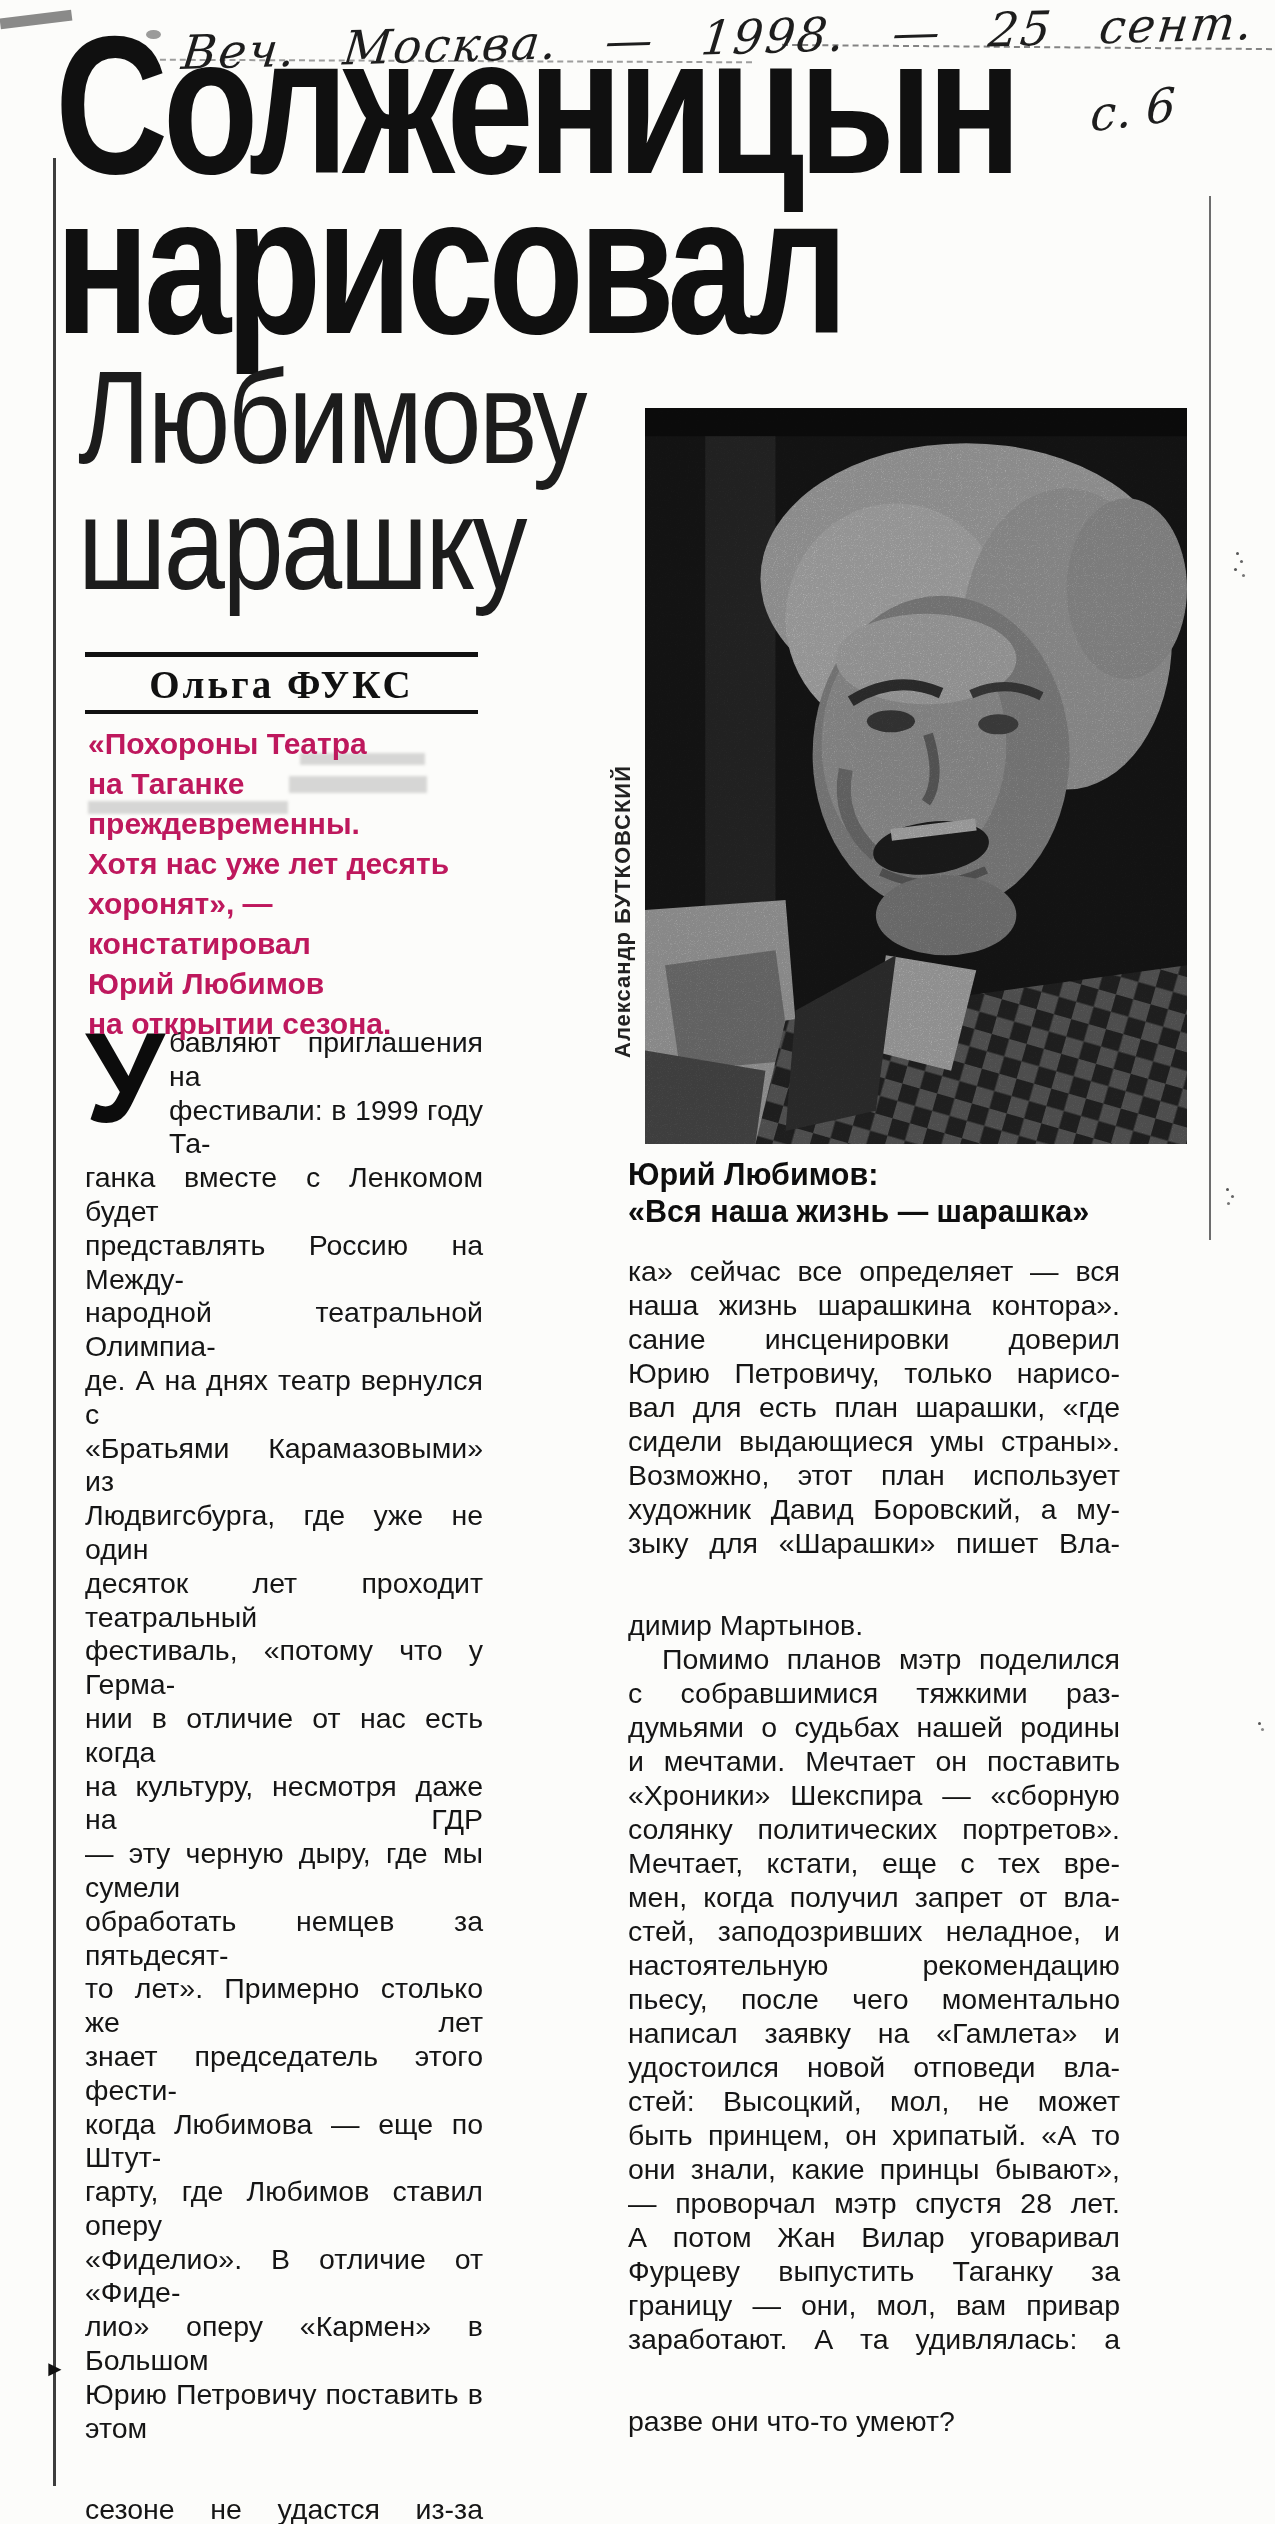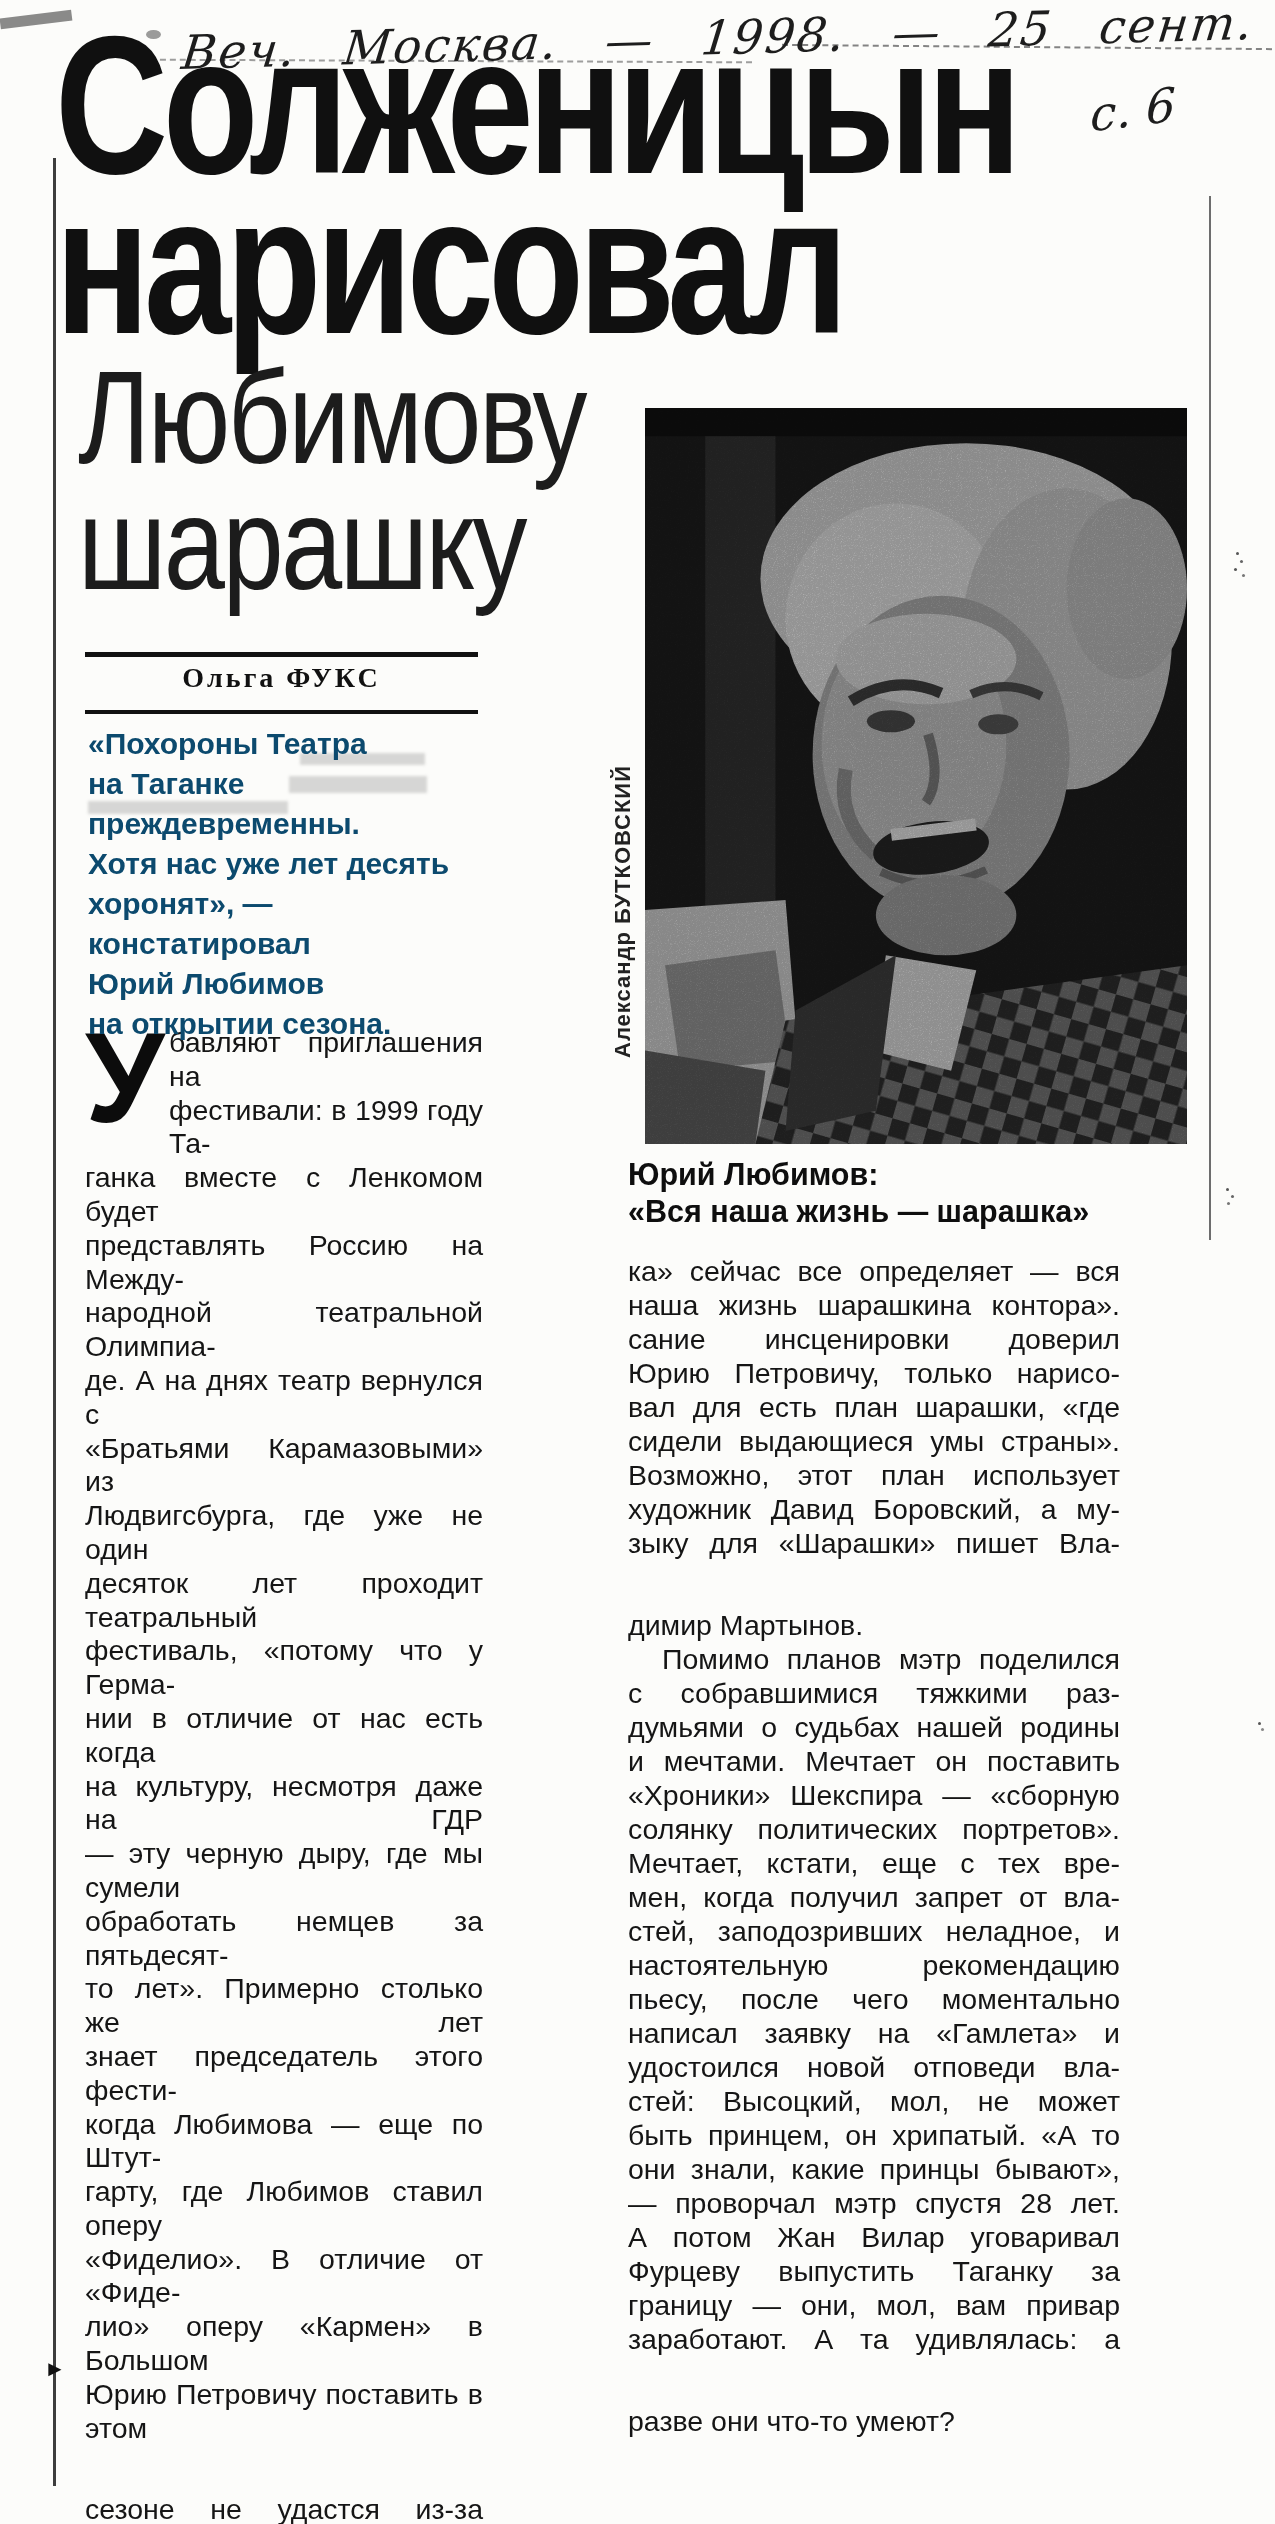--- a/index.html
+++ b/index.html
@@ -55,25 +55,25 @@
   .h2a{top:352px;}
   .h2b{top:478px;}
 
   
   .rule{left:85px;width:393px;background:#111;}
   .rule1{top:652px;height:5px;}
   .rule2{top:710px;height:4px;}
   .byline{
     left:85px;top:662px;width:393px;text-align:center;
     font-family:"Liberation Serif",serif;font-weight:700;
-    font-size:28px;letter-spacing:3px;color:#111;
-  }
-
-  
-  .lead{left:88px;top:724px;width:400px;font-weight:700;font-size:30px;line-height:40px;color:#0c4a6e;z-index:2;}
+    font-size:39px;letter-spacing:3px;color:#111;
+  }
+
+  
+  .lead{left:88px;top:724px;width:400px;font-weight:700;font-size:30px;line-height:40px;color:#be185d;z-index:2;}
   .lead-line{text-align:left;}
 
   
   .col{font-size:28.5px;line-height:33.8px;color:#151515;}
   .leftcol{left:85px;top:1026px;width:398px;}
   .rightcol{left:628px;top:1254px;width:492px;line-height:34px;}
   .bline{display:block;text-align:justify;text-align-last:justify;}
   .para .bline:last-child{text-align-last:left;margin-top:48px;}
   .para.indent .bline:first-child{text-indent:34px;}
   .dropcap{

